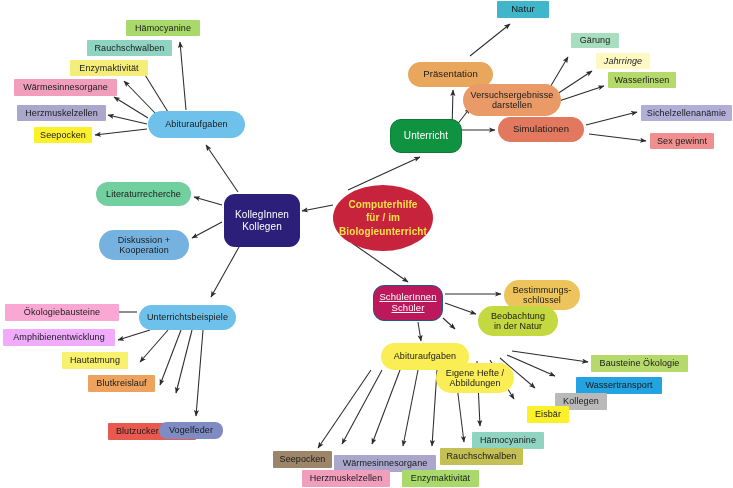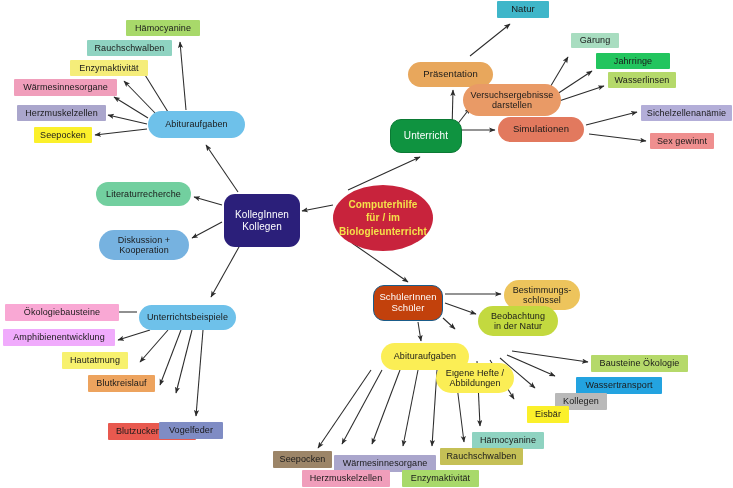--- a/index.html
+++ b/index.html
@@ -108,21 +108,21 @@
       <div class="node shape-ellipse center-node" style="left: 333px; top: 185px; width: 100px; height: 66px; background: rgb(200, 35, 60); color: rgb(245, 225, 74); font-size: 10px;">Computerhilfe
 für / im
 Biologieunterricht</div>
       <div class="node shape-round" style="left: 390px; top: 119px; width: 72px; height: 34px; background: rgb(15, 147, 64); color: rgb(255, 255, 255); font-size: 10px; border: 1.5px solid rgb(11, 122, 52);">Unterricht</div>
       <div class="node shape-pill" style="left: 408px; top: 62px; width: 85px; height: 25px; background: rgb(232, 167, 92); color: rgb(26, 26, 26); font-size: 9.5px;">Präsentation</div>
       <div class="node shape-pill" style="left: 463px; top: 84px; width: 98px; height: 32px; background: rgb(233, 154, 102); color: rgb(26, 26, 26); font-size: 9px;">Versuchsergebnisse
 darstellen</div>
       <div class="node shape-pill" style="left: 498px; top: 117px; width: 86px; height: 25px; background: rgb(226, 121, 94); color: rgb(26, 26, 26); font-size: 9.5px;">Simulationen</div>
       <div class="node shape-rect" style="left: 497px; top: 1px; width: 52px; height: 17px; background: rgb(63, 182, 201); color: rgb(26, 26, 26); font-size: 9.5px;">Natur</div>
       <div class="node shape-rect" style="left: 571px; top: 33px; width: 48px; height: 15px; background: rgb(168, 221, 192); color: rgb(26, 26, 26); font-size: 9px;">Gärung</div>
-      <div class="node shape-rect" style="left: 596px; top: 53px; width: 74px; height: 16px; background: #22c55e; color: rgb(26, 26, 26); font-size: 9px;">Jahrringe</div>
+      <div class="node shape-rect" style="left: 596px; top: 53px; width: 54px; height: 16px; background: #fef9c3; color: rgb(26, 26, 26); font-size: 9px; font-style: italic;">Jahrringe</div>
       <div class="node shape-rect" style="left: 608px; top: 72px; width: 68px; height: 16px; background: rgb(181, 217, 106); color: rgb(26, 26, 26); font-size: 9px;">Wasserlinsen</div>
       <div class="node shape-rect" style="left: 641px; top: 105px; width: 91px; height: 16px; background: rgb(179, 174, 216); color: rgb(26, 26, 26); font-size: 9px;">Sichelzellenanämie</div>
       <div class="node shape-rect" style="left: 650px; top: 133px; width: 64px; height: 16px; background: rgb(239, 143, 143); color: rgb(26, 26, 26); font-size: 9px;">Sex gewinnt</div>
       <div class="node shape-round" style="left: 224px; top: 194px; width: 76px; height: 53px; background: rgb(43, 31, 122); color: rgb(255, 255, 255); font-size: 10px;">KollegInnen
 Kollegen</div>
       <div class="node shape-pill" style="left: 96px; top: 182px; width: 95px; height: 24px; background: rgb(114, 207, 159); color: rgb(26, 26, 26); font-size: 9px;">Literaturrecherche</div>
       <div class="node shape-pill" style="left: 99px; top: 230px; width: 90px; height: 30px; background: rgb(118, 178, 224); color: rgb(26, 26, 26); font-size: 9px;">Diskussion +
 Kooperation</div>
       <div class="node shape-pill" style="left: 148px; top: 111px; width: 97px; height: 27px; background: rgb(110, 193, 234); color: rgb(26, 26, 26); font-size: 9px;">Abituraufgaben</div>
       <div class="node shape-rect" style="left: 126px; top: 20px; width: 74px; height: 16px; background: rgb(168, 217, 106); color: rgb(26, 26, 26); font-size: 9px;">Hämocyanine</div>
@@ -130,22 +130,22 @@
       <div class="node shape-rect" style="left: 70px; top: 60px; width: 78px; height: 16px; background: rgb(245, 237, 122); color: rgb(26, 26, 26); font-size: 9px;">Enzymaktivität</div>
       <div class="node shape-rect" style="left: 14px; top: 79px; width: 103px; height: 17px; background: rgb(240, 158, 187); color: rgb(26, 26, 26); font-size: 9px;">Wärmesinnesorgane</div>
       <div class="node shape-rect" style="left: 17px; top: 105px; width: 89px; height: 16px; background: rgb(170, 166, 204); color: rgb(26, 26, 26); font-size: 9px;">Herzmuskelzellen</div>
       <div class="node shape-rect" style="left: 34px; top: 127px; width: 58px; height: 16px; background: rgb(251, 240, 42); color: rgb(26, 26, 26); font-size: 9px;">Seepocken</div>
       <div class="node shape-pill" style="left: 139px; top: 305px; width: 97px; height: 25px; background: rgb(110, 193, 234); color: rgb(26, 26, 26); font-size: 9px;">Unterrichtsbeispiele</div>
       <div class="node shape-rect" style="left: 5px; top: 304px; width: 114px; height: 17px; background: #f9a8d4; color: rgb(26, 26, 26); font-size: 9px;">Ökologiebausteine</div>
       <div class="node shape-rect" style="left: 3px; top: 329px; width: 112px; height: 17px; background: #f0abfc; color: rgb(26, 26, 26); font-size: 9px;">Amphibienentwicklung</div>
       <div class="node shape-rect" style="left: 62px; top: 352px; width: 66px; height: 17px; background: rgb(247, 241, 110); color: rgb(26, 26, 26); font-size: 9px;">Hautatmung</div>
       <div class="node shape-rect" style="left: 88px; top: 375px; width: 67px; height: 17px; background: rgb(237, 163, 94); color: rgb(26, 26, 26); font-size: 9px;">Blutkreislauf</div>
       <div class="node shape-rect" style="left: 108px; top: 399px; width: 88px; height: 17px; background: rgb(232, 89, 79); color: rgb(26, 26, 26); font-size: 9px; margin-top: 24px;">Blutzuckerspiegel</div>
-      <div class="node shape-rect" style="left: 159px; top: 422px; width: 64px; height: 17px; background: rgb(127, 140, 196); color: rgb(26, 26, 26); font-size: 9px;">Vogelfeder</div>
-      <div class="node shape-round" style="left: 373px; top: 285px; width: 70px; height: 36px; background: #c2410c; color: rgb(255, 255, 255); font-size: 9.5px; border: 1.5px solid rgb(26, 92, 138);">SchülerInnen
+      <div class="node shape-rect" style="left: 159px; top: 422px; width: 64px; height: 17px; background: rgb(127, 140, 196); color: rgb(26, 26, 26); font-size: 9px; border-radius: 8px;">Vogelfeder</div>
+      <div class="node shape-round" style="left: 373px; top: 285px; width: 70px; height: 36px; background: #be185d; color: rgb(255, 255, 255); font-size: 9.5px; border: 1.5px solid rgb(26, 92, 138); text-decoration: underline;">SchülerInnen
 Schüler</div>
       <div class="node shape-pill" style="left: 504px; top: 280px; width: 76px; height: 30px; background: rgb(237, 196, 92); color: rgb(26, 26, 26); font-size: 9px;">Bestimmungs-
 schlüssel</div>
       <div class="node shape-pill" style="left: 478px; top: 306px; width: 80px; height: 30px; background: rgb(195, 217, 63); color: rgb(26, 26, 26); font-size: 9px;">Beobachtung
 in der Natur</div>
       <div class="node shape-pill" style="left: 436px; top: 331px; width: 78px; height: 30px; background: rgb(251, 238, 85); color: rgb(26, 26, 26); font-size: 9px; margin-top: 32px;">Eigene Hefte /
 Abbildungen</div>
       <div class="node shape-pill" style="left: 381px; top: 343px; width: 88px; height: 27px; background: rgb(251, 238, 85); color: rgb(26, 26, 26); font-size: 9px;">Abituraufgaben</div>
       <div class="node shape-rect" style="left: 591px; top: 355px; width: 97px; height: 17px; background: rgb(181, 217, 106); color: rgb(26, 26, 26); font-size: 9px;">Bausteine Ökologie</div>
       <div class="node shape-rect" style="left: 576px; top: 377px; width: 86px; height: 17px; background: rgb(35, 163, 224); color: rgb(26, 26, 26); font-size: 9px;">Wassertransport</div>

